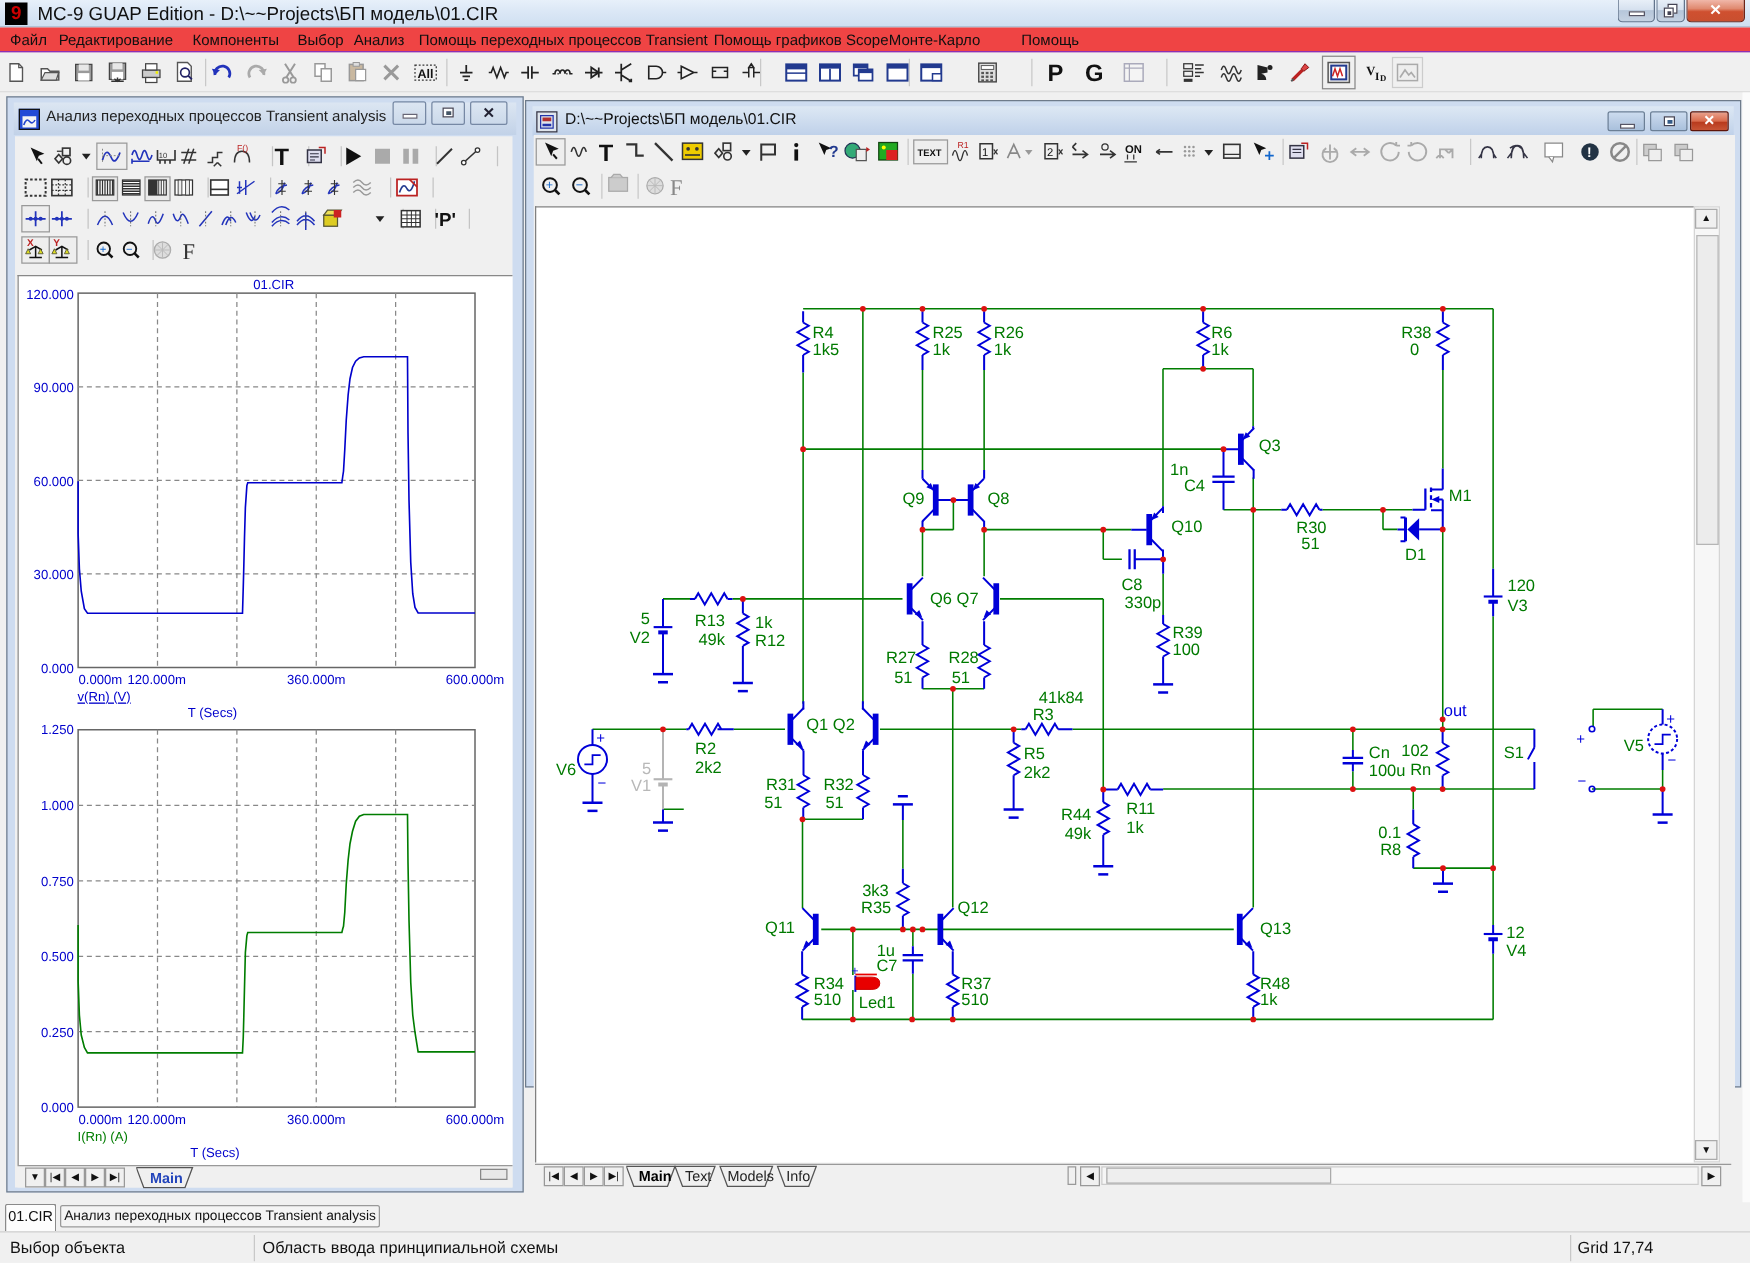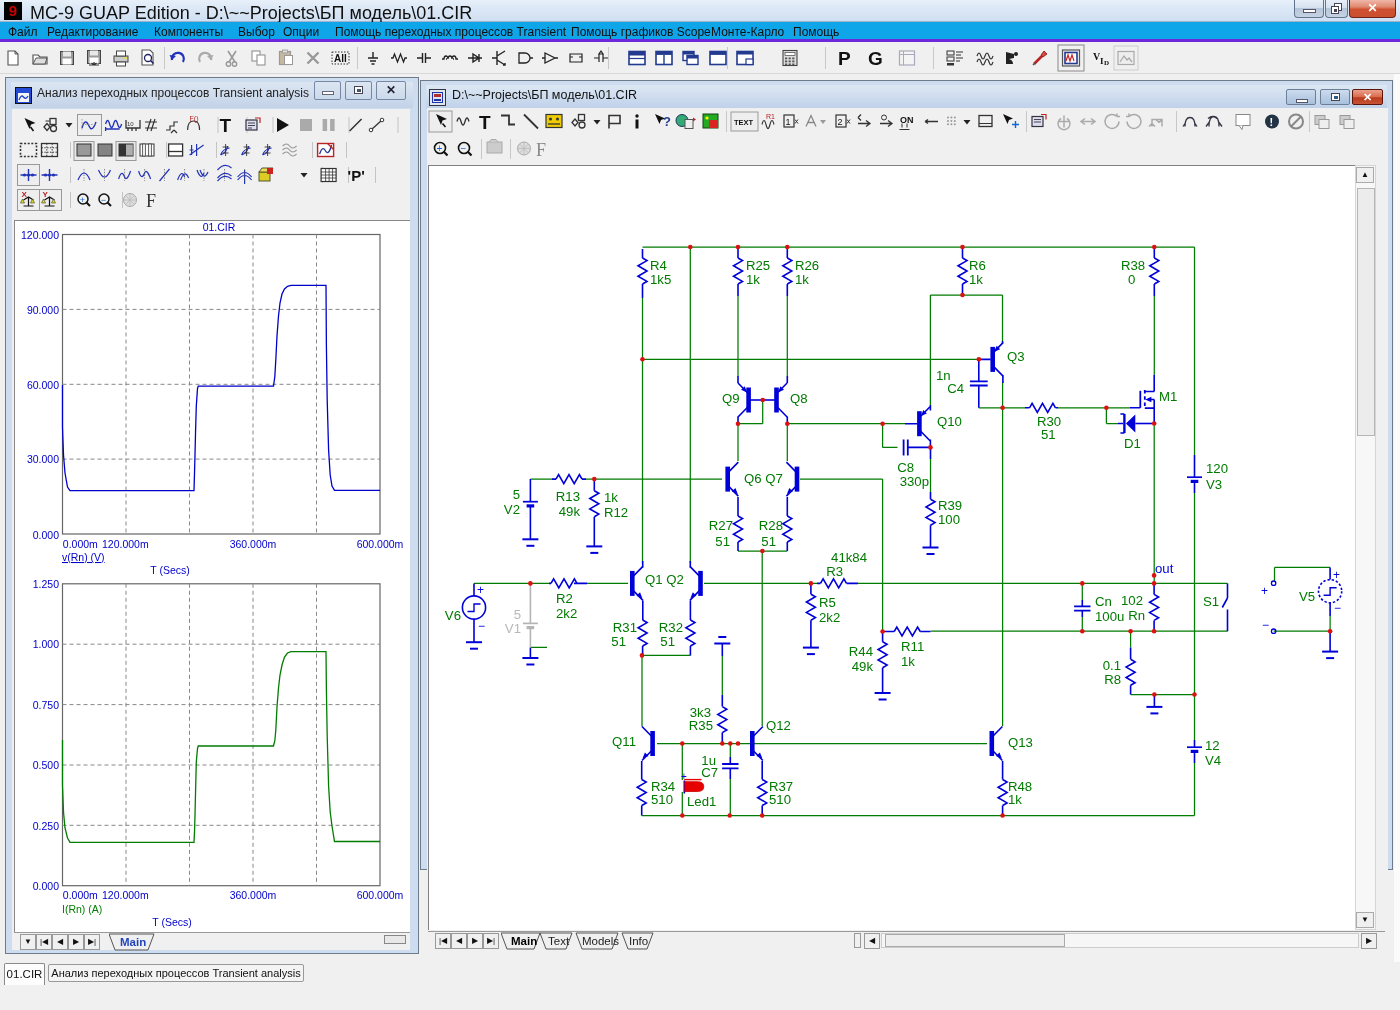--- a/index.html
+++ b/index.html
@@ -1,25 +1,25 @@
 <!DOCTYPE html>
 <html><head><meta charset="utf-8">
 <style>
 *{margin:0;padding:0;box-sizing:border-box}
 html,body{width:1400px;height:1010px;overflow:hidden;font-family:"Liberation Sans",sans-serif;background:#f0f0f0}
 #app{position:absolute;left:0;top:0;width:1400px;height:1010px}
 .abs{position:absolute}
 
 #titlebar{left:0;top:0;width:1400px;height:22px;background:linear-gradient(180deg,#e7f0fa 0%,#dce8f6 40%,#cfdff1 100%);border-bottom:1px solid #9fb4cc}
 #titleicon{left:4px;top:2px;width:18px;height:18px;background:#000;color:#c00;font-weight:bold;font-size:15px;text-align:center;line-height:18px}
-#titletext{left:30px;top:3px;font-size:18px;color:#101010}
+#titletext{left:30px;top:3px;font-size:15px;color:#101010}
 .wbtn{top:0px;height:18px;border:1px solid #63748c;border-top:none;border-radius:0 0 4px 4px;background:linear-gradient(180deg,#e8eff8,#d6e1ef 45%,#b6c6da 50%,#c5d2e2);color:#333;text-align:center;font-size:10px;line-height:16px}
 #btnclose{background:linear-gradient(180deg,#f0b7a9,#e08a70 40%,#cf5030 55%,#c94f2f);color:#fff;border-color:#6e2417}
 
-#menubar{left:0;top:22px;width:1400px;height:20px;background:#0ea5e9;font-size:12px;color:#101010;border-bottom:3px solid #6d28d9}
+#menubar{left:0;top:22px;width:1400px;height:20px;background:#ef4444;font-size:12px;color:#101010;border-bottom:1px solid #6d28d9}
 .mi{position:absolute;top:3px}
 
 #maintb{left:0;top:42px;width:1400px;height:32px;background:#f0f0f0;border-bottom:1px solid #d8d8d8}
 
 #mdi{left:0;top:74px;width:1400px;height:888px;background:#f0f0f0}
 
 .cw{position:absolute;background:#cedcf0;border:1px solid #6e7b8b}
 .cwtitle{position:absolute;left:5px;right:5px;top:4px;height:26px;background:linear-gradient(180deg,#dce6f2,#c2d2e8);font-size:13px;color:#222}
 .cwb{position:absolute;top:3px;width:28px;height:19px;background:linear-gradient(180deg,#dce6f2,#cbd9ea);border:1px solid #7688a4;border-radius:2px;color:#223;text-align:center;font-size:10px;line-height:17px}
 .cwcontent{position:absolute;background:#f0f0f0}
@@ -46,25 +46,25 @@
         <div class="abs" style="left:2px;top:2px;width:2.5px;height:2.5px;background:#445"></div>
       </div>
     </div>
   <div class="wbtn abs" id="btnclose" style="left:1349px;width:47px;font-weight:bold;font-size:12px">✕</div>
 
   <div id="menubar" class="abs">
     <span class="mi" style="left:8px">Файл</span>
     <span class="mi" style="left:47px">Редактирование</span>
     <span class="mi" style="left:154px">Компоненты</span>
     <span class="mi" style="left:238px">Выбор</span>
-    <span class="mi" style="left:283px">Опции</span>
+    <span class="mi" style="left:283px">Анализ</span>
     <span class="mi" style="left:335px">Помощь переходных процессов Transient</span>
     <span class="mi" style="left:571px">Помощь графиков Scope</span>
     <span class="mi" style="left:711px">Монте-Карло</span>
-    <span class="mi" style="left:793px">Помощь</span>
+    <span class="mi" style="left:817px">Помощь</span>
   </div>
 
   <div id="maintb" class="abs"></div>
 
   <div id="mdi" class="abs"></div>
   <div class="abs" style="left:1394px;top:74px;width:6px;height:888px;background:#fbfbfb"></div>
 
   <div class="cw abs" style="left:5px;top:77px;width:414px;height:877px">
     <div class="cwtitle"></div>
     <div class="abs" style="left:9px;top:9px;width:17px;height:17px;background:#234bd6;border:1px solid #111">
@@ -809,13 +809,20 @@
     <text x="521" y="619" text-anchor="end">5</text>
         <text x="521" y="633" text-anchor="end">V1</text>
   </g>
   </svg>
 
   <div id="mditabs" class="abs">
     <div class="abs" style="left:4px;top:1px;width:41px;height:22px;background:#fdfdfd;border:1px solid #8a8a8a;border-bottom:none;border-radius:2px 2px 0 0;font-size:11.5px;color:#111;text-align:center;line-height:21px">01.CIR</div>
     <div class="abs" style="left:48px;top:2px;width:256px;height:18px;background:#f4f4f4;border:1px solid #999;border-radius:2px;font-size:11px;color:#111;text-align:center;line-height:17px">Анализ переходных процессов Transient analysis</div>
   </div>
 
+  <div id="statusbar" class="abs">
+    <span class="abs" style="left:8px;top:4px">Выбор объекта</span>
+    <span class="abs" style="left:210px;top:4px">Область ввода принципиальной схемы</span>
+    <span class="abs" style="left:1262px;top:4px">Grid 17,74</span>
+    <div class="sep" style="left:203px;top:2px;height:21px"></div>
+    <div class="sep" style="left:1256px;top:2px;height:21px"></div>
+  </div>
 </div>
 
 </body></html>

